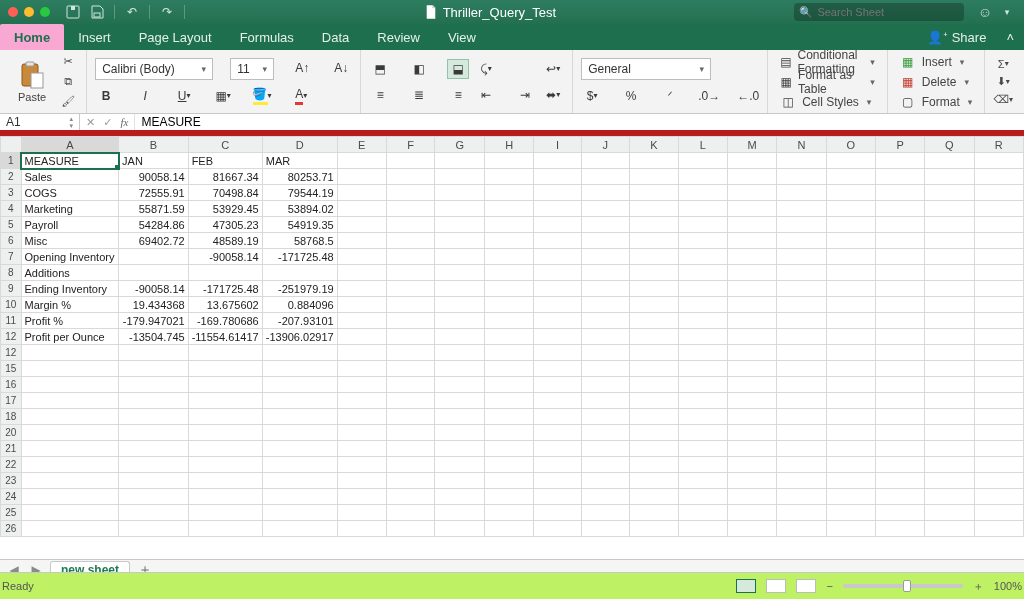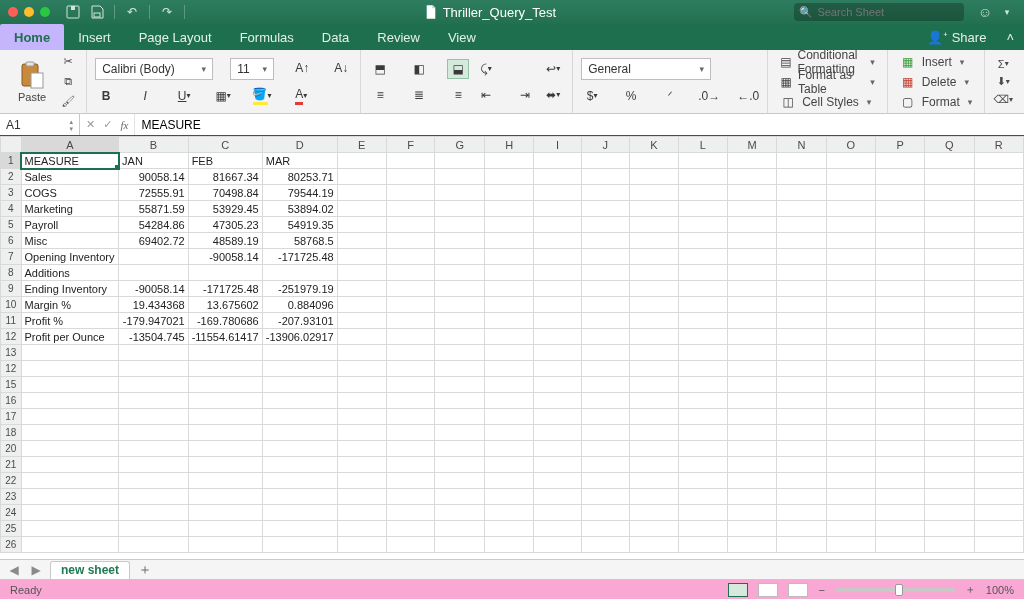--- a/index.html
+++ b/index.html
@@ -60,21 +60,21 @@
   .ribbon-tabs {
     background: #1e6f4e;
     height: 26px;
     display: flex; align-items: stretch;
     color: #e4f0ea; font-size: 13px;
   }
   .ribbon-tab {
     padding: 0 14px; display: flex; align-items: center; cursor: default;
   }
   .ribbon-tab.active {
-    background: #c4b5fd; color: #1e6f4e; font-weight: 600;
+    background: #f9a8d4; color: #1e6f4e; font-weight: 600;
     border-top-left-radius: 2px; border-top-right-radius: 2px;
   }
   .ribbon-spacer { flex: 1; }
   .share-btn {
     display: flex; align-items: center; gap: 4px; padding: 0 10px;
     font-size: 13px; color: #e4f0ea;
   }
   .chevup { padding: 0 10px; color: #e4f0ea; display: flex; align-items: center;}
 
   
@@ -122,21 +122,21 @@
   }
   .text-item {
     display: flex; align-items: center; gap: 6px; font-size: 12px; color: #444;
     padding: 1px 4px; height: 18px;
   }
   .text-item .ic { width: 16px; text-align: center; }
   .text-item .car { font-size: 9px; color: #666; margin-left: 2px;}
 
   
   .fx-bar {
-    height: 22px; border-bottom: 1px solid #b91c1c;
+    height: 22px; border-bottom: 6px solid #b91c1c;
     display: flex; align-items: stretch;
   }
   .name-box {
     width: 80px; border-right: 1px solid #c8c8c8; display: flex; align-items: center;
     padding: 0 6px; font-size: 12px; color: #333; position: relative;
   }
   .name-box .stepper { margin-left: auto; display: flex; flex-direction: column; font-size: 7px; color: #888; line-height: 7px;}
   .fx-btns { display: flex; align-items: center; padding: 0 6px; gap: 8px; color: #9a9a9a; border-right: 1px solid #e3e3e3;}
   .fx-label { font-style: italic; font-family: "Times New Roman", serif; color: #6b6b6b; }
   .formula-input {
@@ -198,23 +198,23 @@
   }
   .nav-arrow { color: #8a8a8a; width: 16px; text-align: center; }
   .sheet-tab {
     background: #fff; border: 1px solid #c8c8c8; border-bottom: 0;
     padding: 1px 10px; color: #1e7a52; font-weight: 600;
     border-top-left-radius: 3px; border-top-right-radius: 3px;
     height: 18px; display: flex; align-items: center;
   }
   .add-sheet { color: #6b6b6b; font-size: 14px; width: 18px; text-align: center;}
   .statusbar {
-    position: absolute; left: 0; right: 0; bottom: 0; height: 20px;
-    background: #f9a8d4; border-top: 1px solid #c8c8c8;
-    display: flex; align-items: center; padding: 0 10px; gap: 10px;
+    position: absolute; left: 0; right: 0; bottom: 0; height: 27px;
+    background: #bef264; border-top: 1px solid #c8c8c8;
+    display: flex; align-items: center; padding: 0 2px; gap: 10px;
     font-size: 11px; color: #555;
   }
   .statusbar .spacer { flex: 1; }
   .view-btn { width: 20px; height: 14px; border: 1px solid #bcbcbc; background: #fff; }
   .view-btn.active { background: #d6e9dd; border-color: #1e6f4e; }
   .zoom-slider {
     width: 120px; height: 4px; background: #c8c8c8; position: relative; border-radius: 2px;
   }
   .zoom-slider .thumb {
     position: absolute; left: 50%; top: -4px; width: 8px; height: 12px;
@@ -738,41 +738,20 @@
           <td></td>
           <td></td>
           <td></td>
           <td></td>
           <td></td>
           <td></td>
           <td></td>
           <td></td>
         </tr>
         <tr>
-          <th class="rowhdr">13</th>
-          <td></td>
-          <td></td>
-          <td></td>
-          <td></td>
-          <td></td>
-          <td></td>
-          <td></td>
-          <td></td>
-          <td></td>
-          <td></td>
-          <td></td>
-          <td></td>
-          <td></td>
-          <td></td>
-          <td></td>
-          <td></td>
-          <td></td>
-          <td></td>
-        </tr>
-        <tr>
           <th class="rowhdr">12</th>
           <td></td>
           <td></td>
           <td></td>
           <td></td>
           <td></td>
           <td></td>
           <td></td>
           <td></td>
           <td></td>

